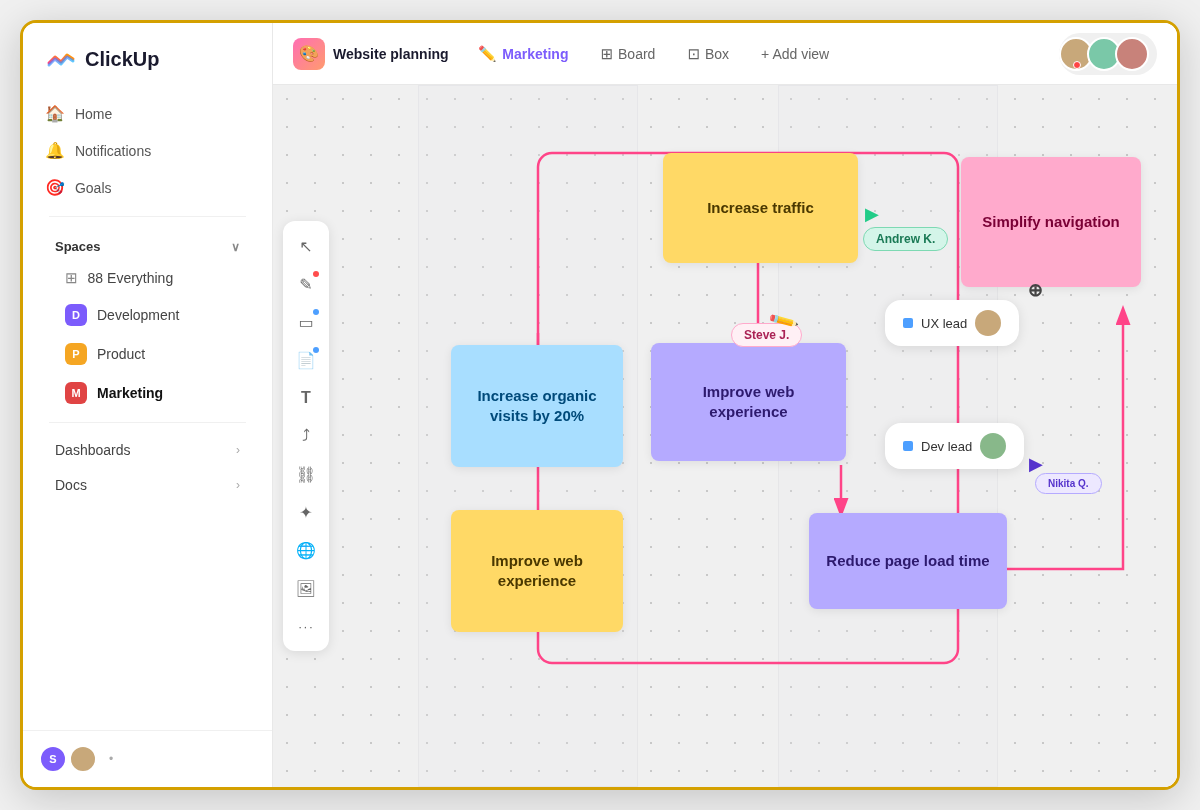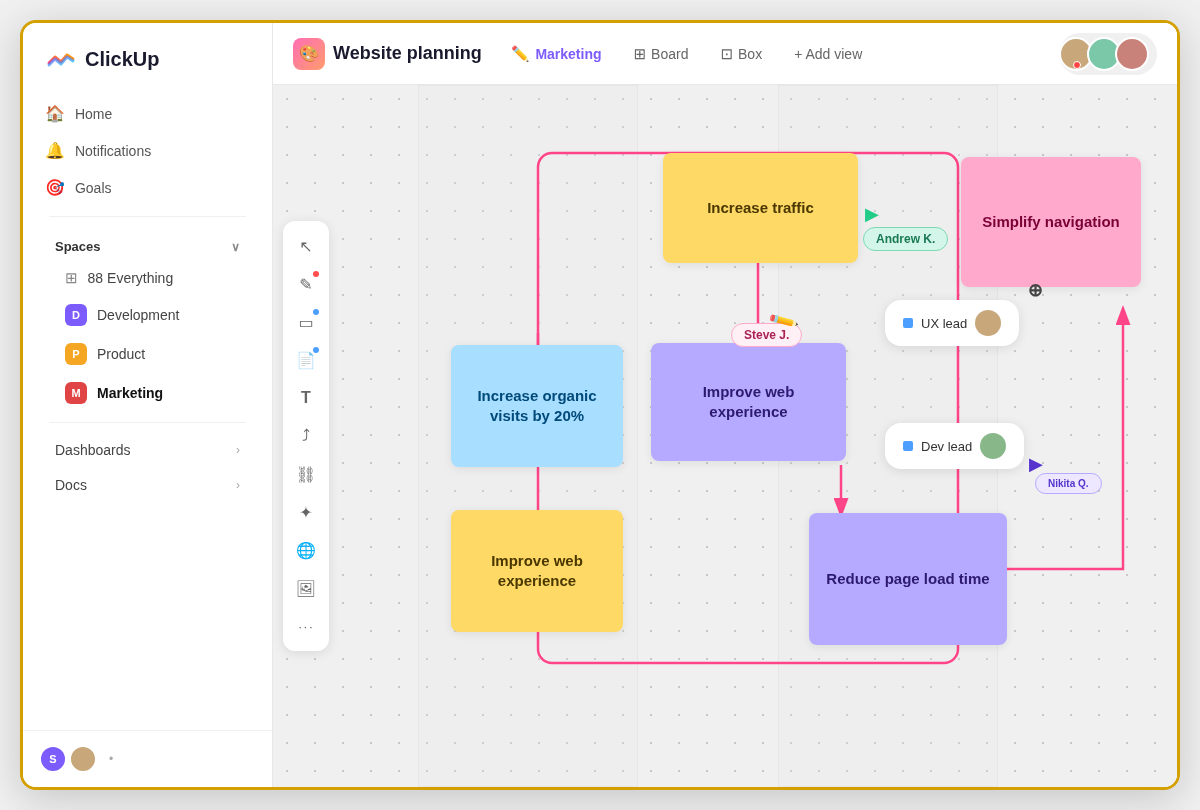--- a/index.html
+++ b/index.html
@@ -172,21 +172,21 @@
       width: 32px;
       height: 32px;
       background: linear-gradient(135deg, #ff6eb4, #ff9b6e);
       border-radius: 8px;
       display: flex;
       align-items: center;
       justify-content: center;
       font-size: 16px;
     }
     .project-title {
-      font-size: 18px;
+      font-size: 14px;
       font-weight: 700;
       color: #1a1a2e;
       margin-right: 10px;
     }
     .tab-item {
       display: flex;
       align-items: center;
       gap: 5px;
       padding: 6px 12px;
       border-radius: 8px;
@@ -572,21 +572,21 @@
       </div>
 
       <div class="sticky sticky-light-blue" style="left:178px;top:260px;width:172px;height:122px;">
         <span>Increase organic visits by 20%</span>
       </div>
 
       <div class="sticky sticky-yellow" style="left:178px;top:425px;width:172px;height:122px;">
         <span>Improve web experience</span>
       </div>
 
-      <div class="sticky sticky-purple" style="left:536px;top:428px;width:198px;height:132px;">
+      <div class="sticky sticky-purple" style="left:536px;top:428px;width:198px;height:96px;">
         <span>Reduce page load time</span>
       </div>
 
       <div class="sticky sticky-pink" style="left:688px;top:72px;width:180px;height:130px;">
         <span>Simplify navigation</span>
       </div>
 
       <div class="task-card" style="left:612px;top:215px;">
         <div class="task-card-row">
           <div class="task-square sq-blue"></div>

